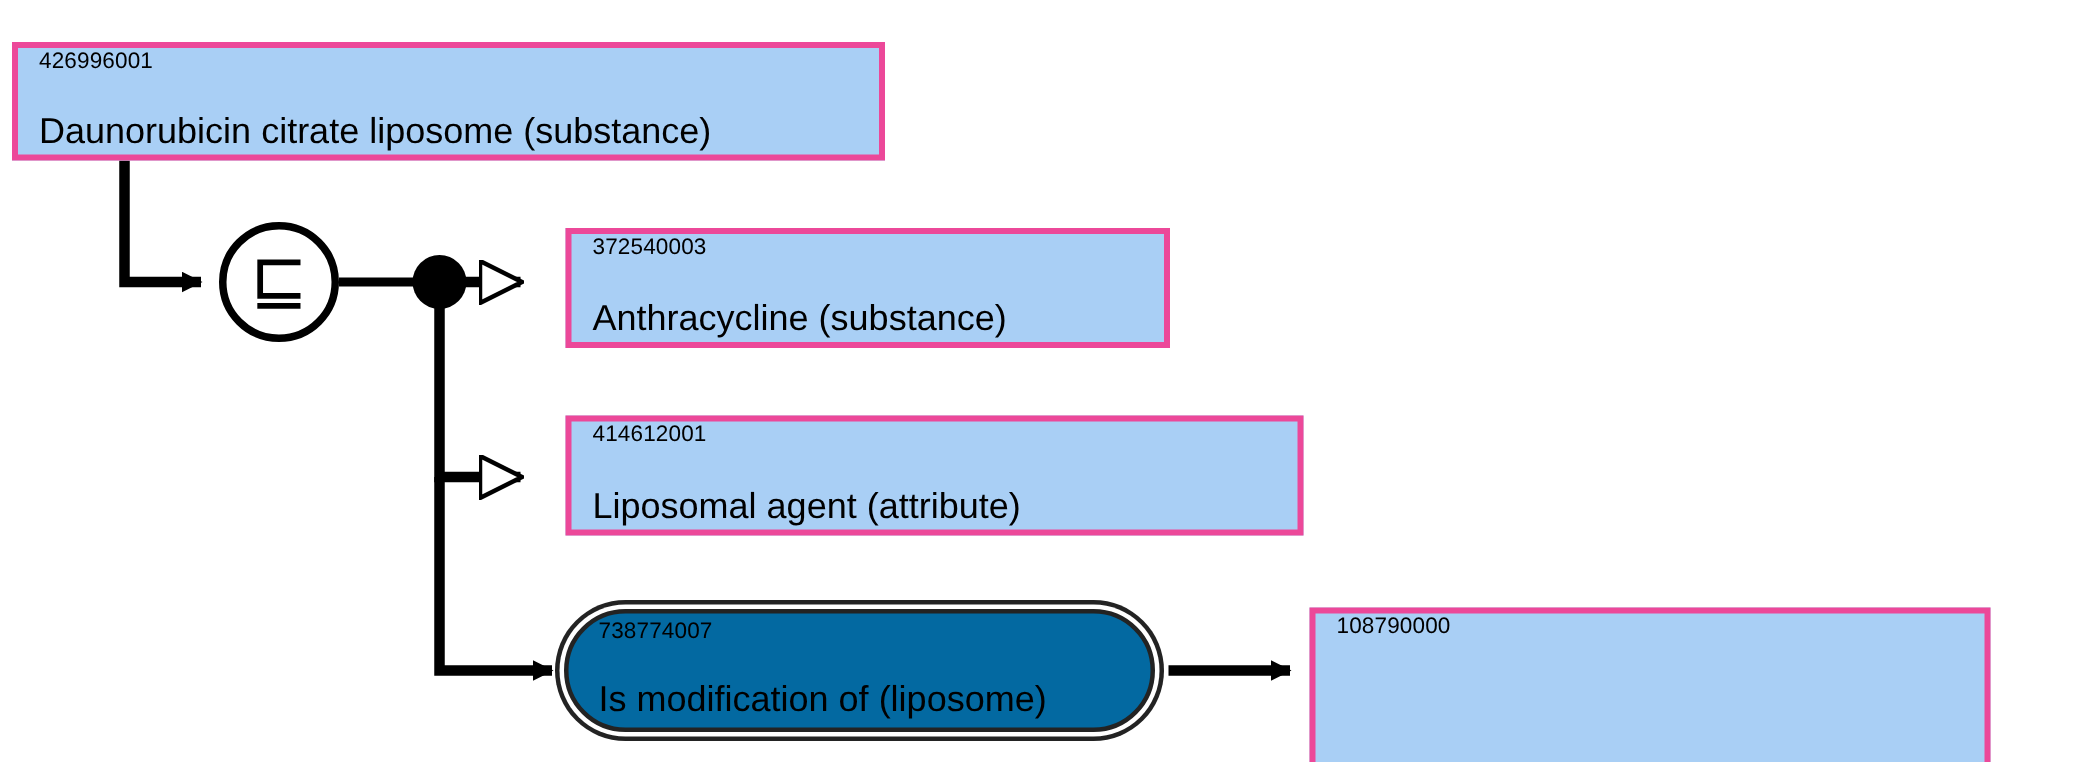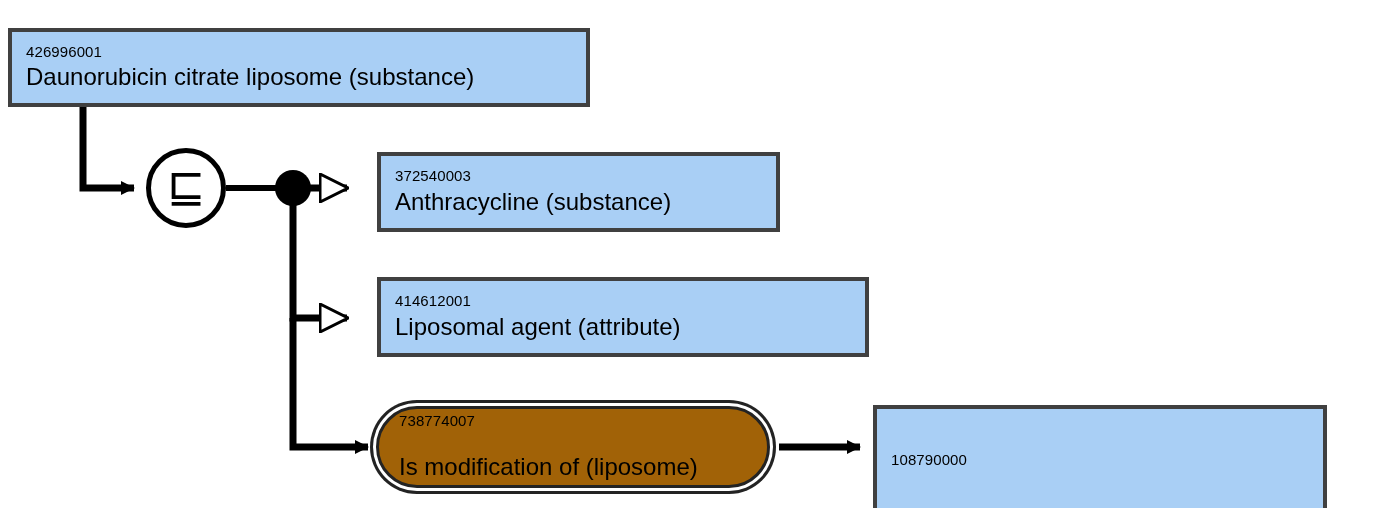--- a/index.html
+++ b/index.html
@@ -24,25 +24,26 @@
   }
   .node {
     position: absolute;
     box-sizing: border-box;
     display: flex;
     flex-direction: column;
     justify-content: center;
   }
   .concept-node {
     background: #a9cff5;
-    border: 4px solid #404040;
+    border: 4px solid #ec4899;
     padding: 0 14px;
+    justify-content: space-between;
   }
   .attr-node {
-    background: #a16207;
+    background: #0369a1;
     border: 3px solid #232323;
     border-radius: 48px;
     padding: 0 20px;
     box-shadow: 0 0 0 3px #ffffff, 0 0 0 6px #232323;
     gap: 20px;
   }
   .sctid {
     font-size: 15px;
     line-height: 1.25;
     color: #000000;

